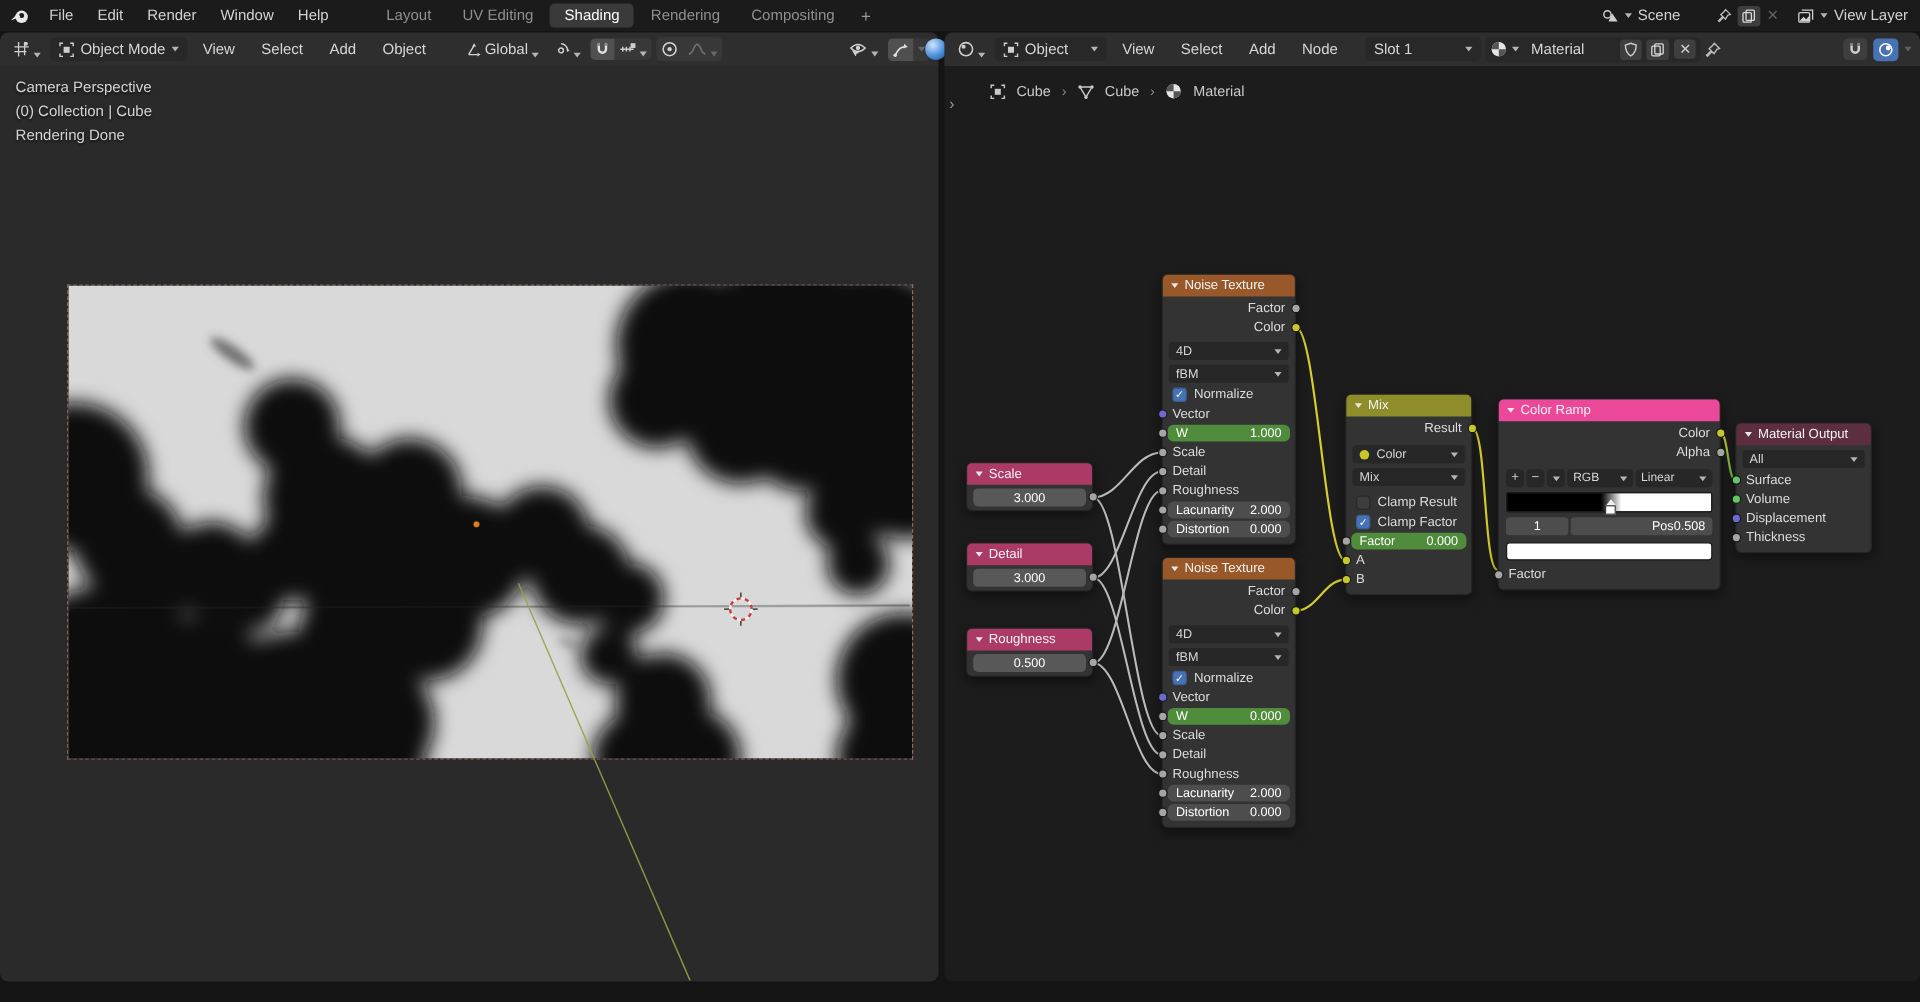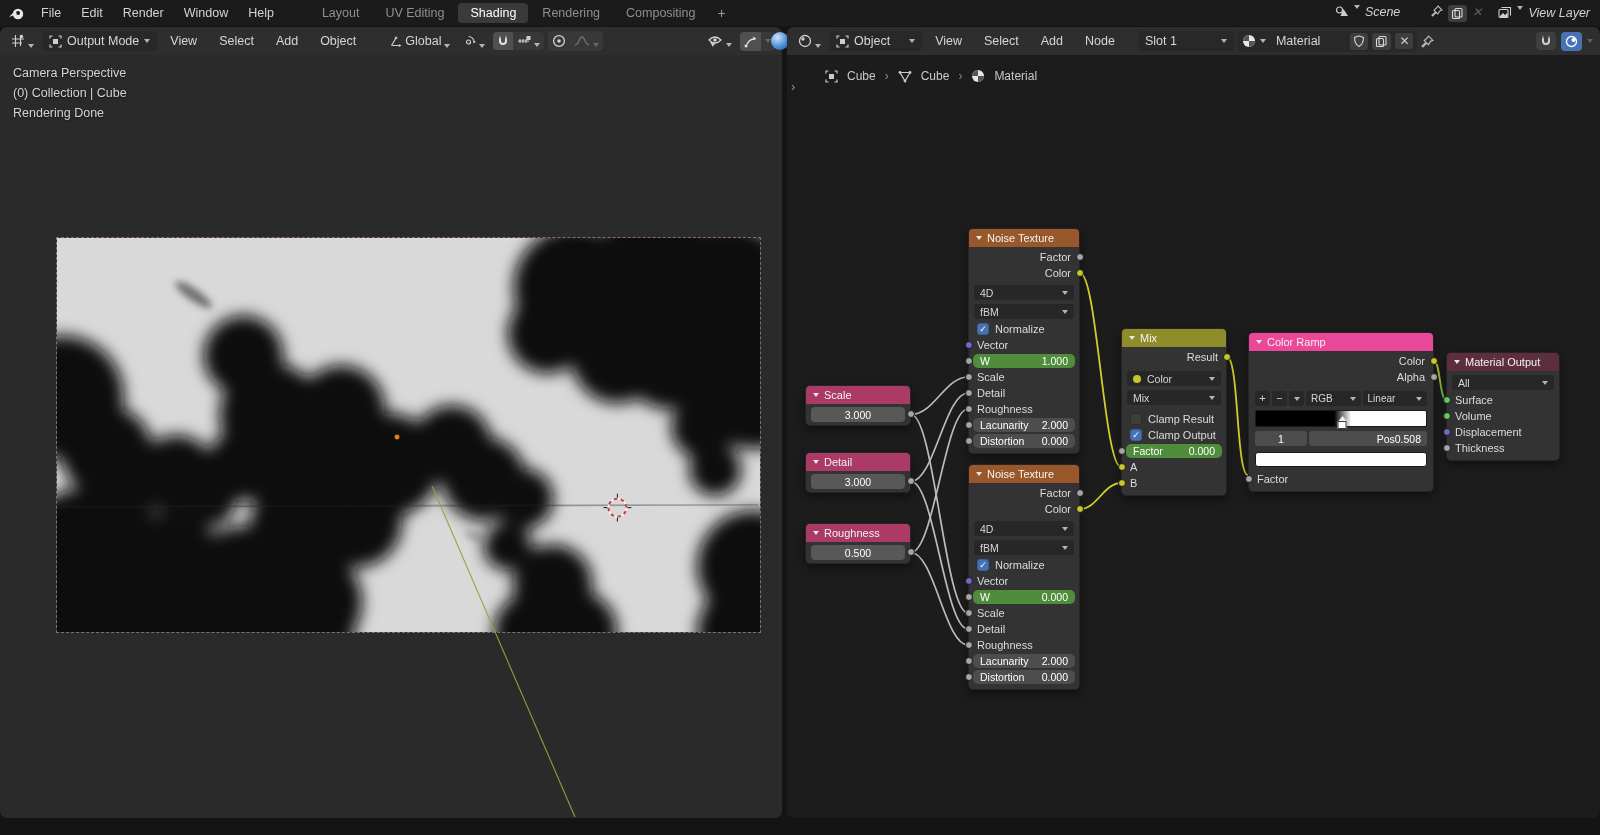--- a/index.html
+++ b/index.html
@@ -11,21 +11,21 @@
   .topbar { position:absolute; top:0; left:0; right:0; height:26px; background:#1b1b1b;
     display:flex; align-items:center; color:#d2d2d2; font-size:12.5px; z-index:5; }
   .logo { width:17px; height:17px; margin:0 6px 0 8px; flex:0 0 auto; }
   .menus { display:flex; align-items:center; }
   .menu-item { padding:3px 10px; border-radius:3px; cursor:default; }
   .tabs { display:flex; align-items:center; margin-left:26px; gap:2px; color:#8f8f8f; }
   .tab { padding:3px 12px; border-radius:4px; }
   .tab.active { background:#3a3a3a; color:#fdfdfd; }
   .tab-plus { padding:2px 8px; color:#9a9a9a; font-size:14px; }
   .topbar-right { margin-left:auto; display:flex; align-items:center; gap:4px; padding-right:4px; }
-  .tb-widget { display:flex; align-items:flex-start; gap:5px; padding:2px 6px;font-style:italic; }
+  .tb-widget { display:flex; align-items:center; gap:5px; padding:2px 6px; }
   .tb-btn { background:#3e3e3e; border-radius:3px; padding:2px 3px; display:flex; align-items:center; }
   .dim { opacity:.38; }
 
   
   .workspace { position:absolute; top:26px; left:0; right:0; bottom:0; background:#141414; }
   .editor { position:absolute; top:1px; height:791px; border-radius:7px; overflow:visible; }
   .edheader { position:absolute; top:0; left:0; right:0; height:28px; background:#2e2e2e;
     border-radius:7px 7px 0 0; display:flex; align-items:center; gap:4px; padding:0 7px;
     font-size:12.5px; color:#d6d6d6; z-index:3; }
   .hmenu { padding:3px 9px; border-radius:3px; }
@@ -199,21 +199,21 @@
         </div>
         <div class="hdd">
           <span class="icon">
             <svg width="13" height="13" viewBox="0 0 13 13">
                 <g stroke="#cfcfcf" stroke-width="1.2" fill="none">
                   <path d="M1 3.5V1h2.5M9.5 1H12v2.5M12 9.5V12H9.5M3.5 12H1V9.5"></path>
                 </g>
                 <rect x="4" y="4" width="5" height="5" fill="#cfcfcf"></rect>
               </svg>
           </span>
-          <span>Output Mode</span>
+          <span>Object Mode</span>
           <i class="cv"></i>
         </div>
         <span class="hmenu">View</span>
         <span class="hmenu">Select</span>
         <span class="hmenu">Add</span>
         <span class="hmenu">Object</span>
         <div class="hbtn" style="margin-left:16px">
           <span class="icon">
             <svg width="13" height="13" viewBox="0 0 13 13">
                 <g stroke="#cfcfcf" stroke-width="1.2" fill="none">
@@ -732,21 +732,21 @@
                   <i class="cv"></i>
                 </div>
               </div>
             <div class="vgap4"></div>
             <div class="row">
                 <span class="cb">✓</span>
                 <span>Clamp Result</span>
               </div>
             <div class="row">
                 <span class="cb on">✓</span>
-                <span>Clamp Output</span>
+                <span>Clamp Factor</span>
               </div>
             <div class="srow">
                 <div class="slider green">
                   <span>Factor</span>
                   <span>0.000</span>
                 </div>
                 <i class="sock l sgray"></i>
               </div>
             <div class="row">
                 <span>A</span>

